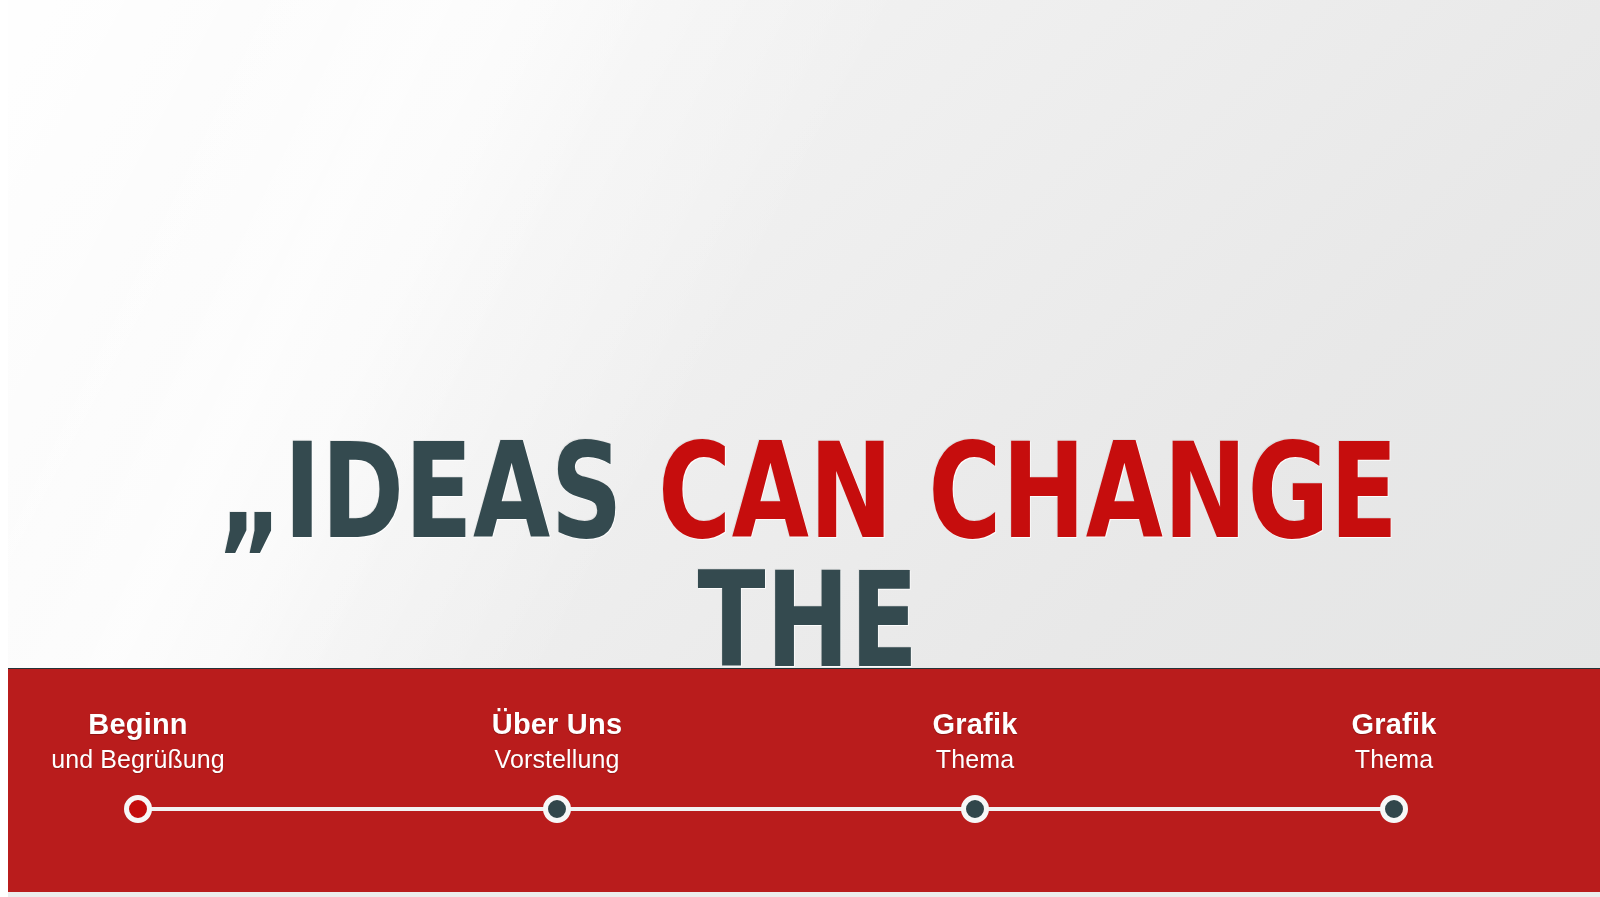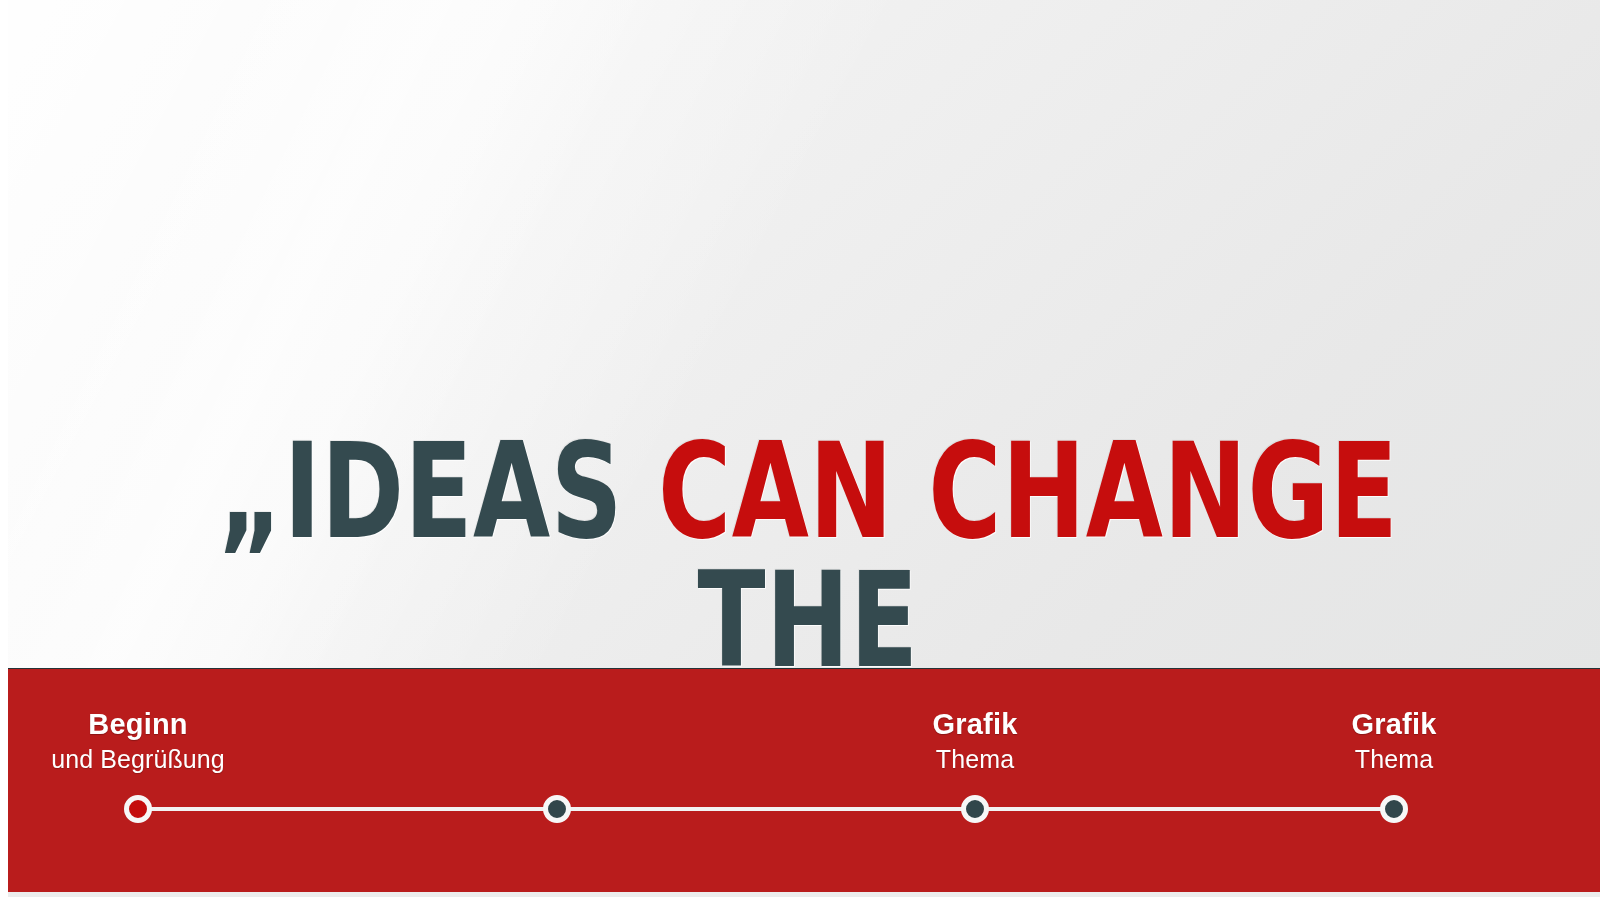--- a/index.html
+++ b/index.html
@@ -165,20 +165,24 @@
     <div class="timeline">
 
       <div class="timeline-track"></div>
 
       <div class="tl-step" style="left:130px;">
         <div class="tl-title">Beginn</div>
         <div class="tl-sub">und Begrüßung</div>
       </div>
       <div class="tl-dot filled" style="left:130px;"></div>
 
+      <div class="tl-step" style="left:549px;">
+        <div class="tl-title">Über Uns</div>
+        <div class="tl-sub">Vorstellung</div>
+      </div>
       <div class="tl-dot" style="left:549px;"></div>
 
       <div class="tl-step" style="left:967px;">
         <div class="tl-title">Grafik</div>
         <div class="tl-sub">Thema</div>
       </div>
       <div class="tl-dot" style="left:967px;"></div>
 
       <div class="tl-step" style="left:1386px;">
         <div class="tl-title">Grafik</div>

